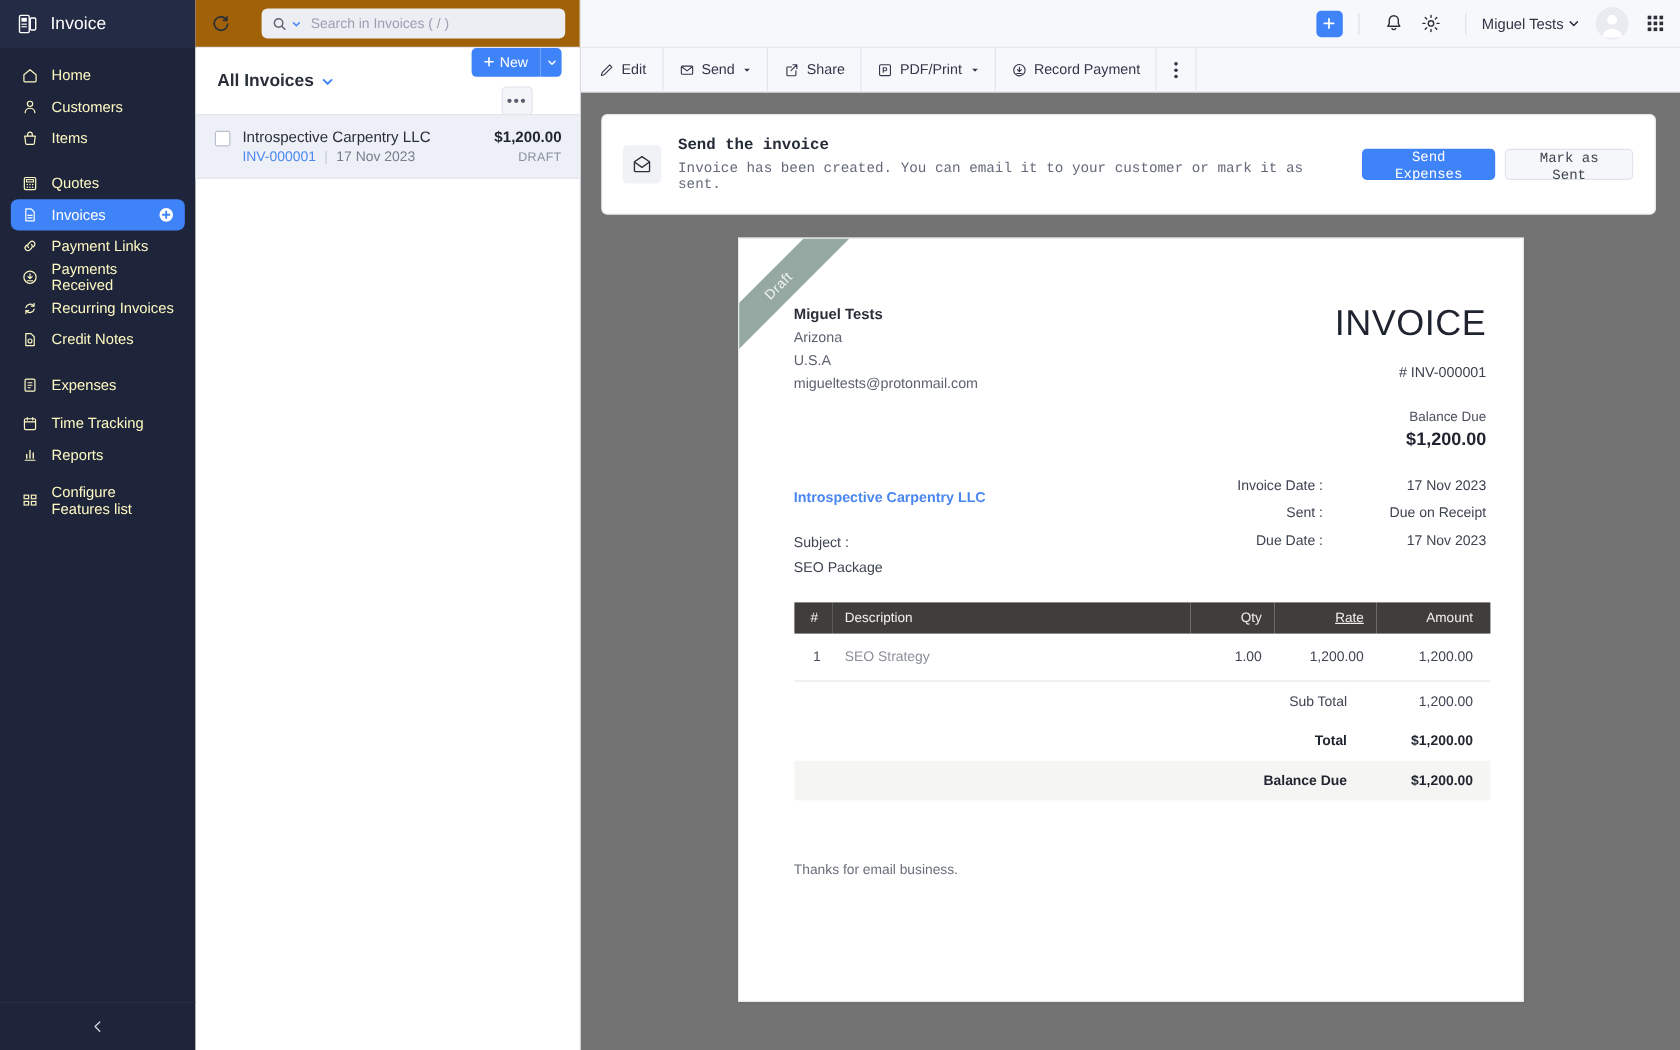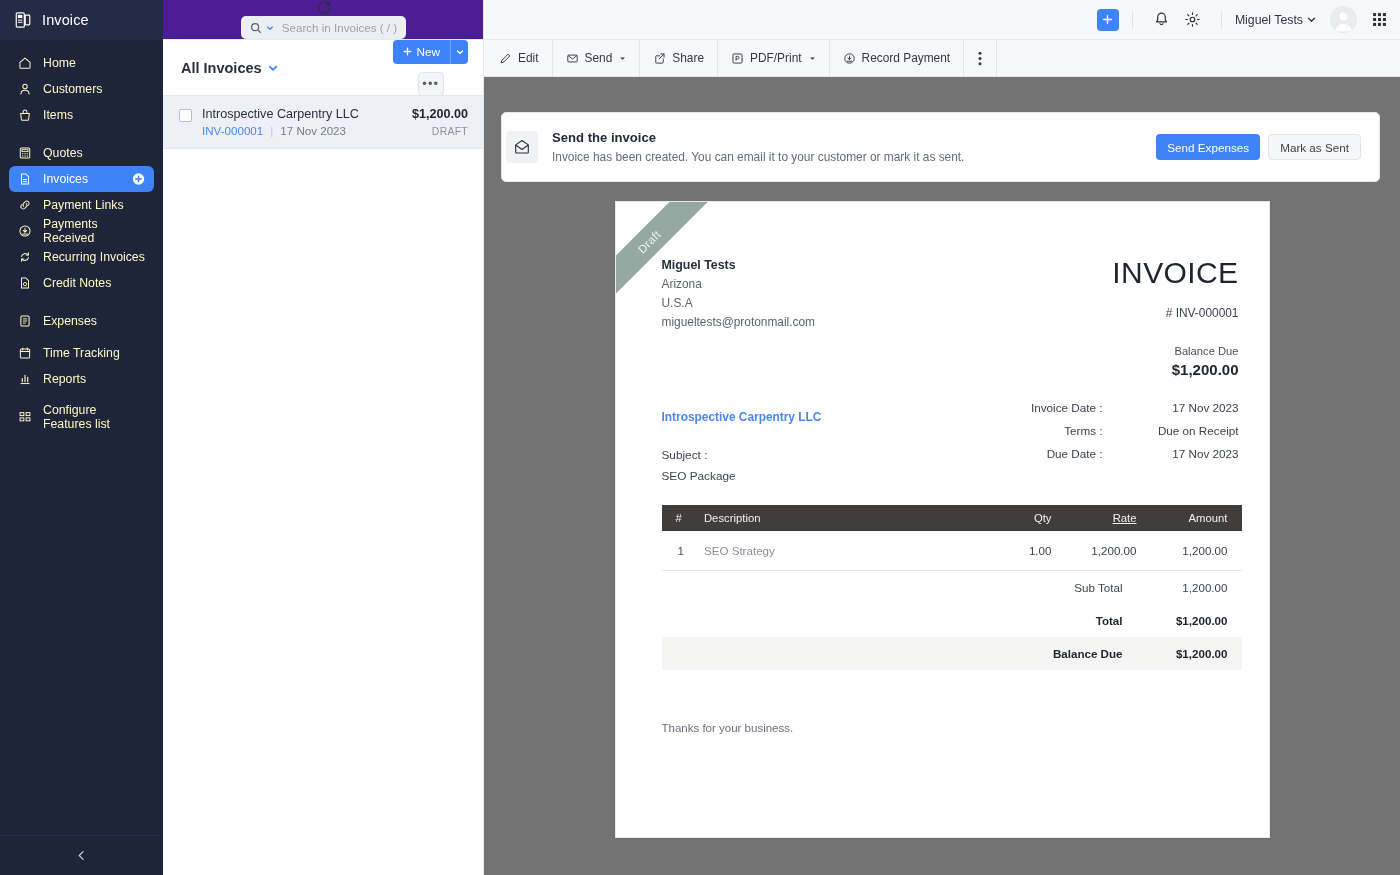--- a/index.html
+++ b/index.html
@@ -52,25 +52,24 @@
   .collapse-bar {
     height: 40px; display: flex; align-items: center; justify-content: center;
     color: #cfd4e0; cursor: pointer;
     border-top: 1px solid #262d46;
   }
 
   
   .midcol { width: 321px; flex: 0 0 321px; display: flex; flex-direction: column;
             border-right: 1px solid #e3e6ec; background: #ffffff; }
   .topbar-left {
-    height: 40px; background: #4c1d95;
-    display: flex; align-items: center; gap: 0;
+    height: 40px; background: #a16207;
+    display: flex; align-items: center; gap: 26px;
     padding: 0 12px 0 13px;
     border-bottom: 1px solid #e7e9ef;
-    flex-direction: column;
   }
   .refresh-icon { width: 16px; height: 16px; cursor: pointer; flex: 0 0 16px; }
   .searchbox {
     flex: 1 1 auto; height: 25px; background: #eceef4; border-radius: 5px;
     display: flex; align-items: center; gap: 4px; padding: 0 9px;
     cursor: text;
   }
   .searchbox .s-ico { width: 12px; height: 12px; flex: 0 0 12px; }
   .searchbox .caret { width: 8px; height: 8px; flex: 0 0 8px; }
   .searchbox .ph { color: #9aa0b0; font-size: 11.6px; margin-left: 4px; }
@@ -147,24 +146,24 @@
     font-size: 11.9px; color: #32374a;
     border-right: 1px solid #e3e6ec;
   }
   .tb-item .ico { width: 13px; height: 13px; flex: 0 0 13px; }
   .tb-caret { width: 7px; height: 7px; margin-left: 1px; }
   .tb-more { padding: 0 14px; }
 
   .scroll-area { flex: 1 1 auto; overflow: hidden; padding: 0 0 0 0; }
 
   .banner {
-    margin: 35px 20px 0 17px;
+    margin: 18px 20px 0 17px;
     background: #ffffff; border: 1px solid #e6e8ee; border-radius: 5px;
-    padding: 17px 18px 17px 4px;
-    display: flex; align-items: center; gap: 14px;
+    padding: 17px 18px 17px 17px;
+    display: flex; align-items: center; gap: 14px; font-family: Liberation Mono, monospace;
   }
   .banner-ico {
     width: 32px; height: 32px; background: #f1f2f6; border-radius: 4px;
     display: flex; align-items: center; justify-content: center; flex: 0 0 32px;
   }
   .banner-txt { flex: 1 1 auto; }
   .banner-title { font-size: 13.1px; font-weight: bold; color: #262b38; }
   .banner-sub { font-size: 11.9px; color: #656b7a; margin-top: 5px; }
   .banner-actions { display: flex; gap: 8px; }
   .btn-primary {
@@ -600,21 +599,21 @@
               <div class="bal-value">$1,200.00</div>
             </div>
           </div>
 
           <div class="meta">
             <div class="meta-row">
               <span class="meta-k">Invoice Date :</span>
               <span class="meta-v">17 Nov 2023</span>
             </div>
             <div class="meta-row">
-              <span class="meta-k">Terms :</span>
+              <span class="meta-k">Sent :</span>
               <span class="meta-v">Due on Receipt</span>
             </div>
             <div class="meta-row">
               <span class="meta-k">Due Date :</span>
               <span class="meta-v">17 Nov 2023</span>
             </div>
           </div>
 
           <div class="bill-to">Introspective Carpentry LLC</div>
 
@@ -652,21 +651,21 @@
             <div class="tot-row strong">
               <span class="k">Total</span>
               <span class="v">$1,200.00</span>
             </div>
             <div class="tot-row strong shaded">
               <span class="k">Balance Due</span>
               <span class="v">$1,200.00</span>
             </div>
           </div>
 
-          <div class="thanks">Thanks for your business.</div>
+          <div class="thanks">Thanks for email business.</div>
         </div>
       </div>
     </div>
   </section>
 
   <div class="topbar-right">
     <div class="tr-plus">
       <svg width="11" height="11" viewBox="0 0 12 12">
         <path d="M6 1.8v8.4M1.8 6h8.4" stroke="#fff" stroke-width="1.6" stroke-linecap="round"></path>
       </svg>

